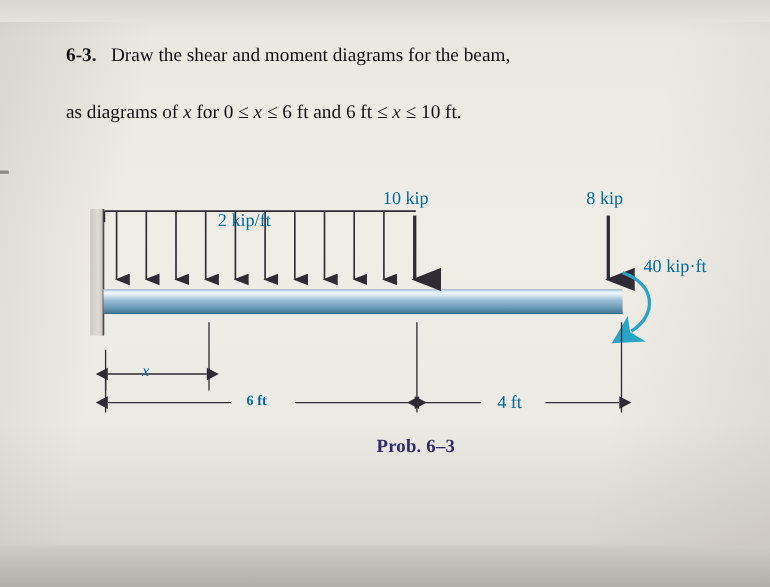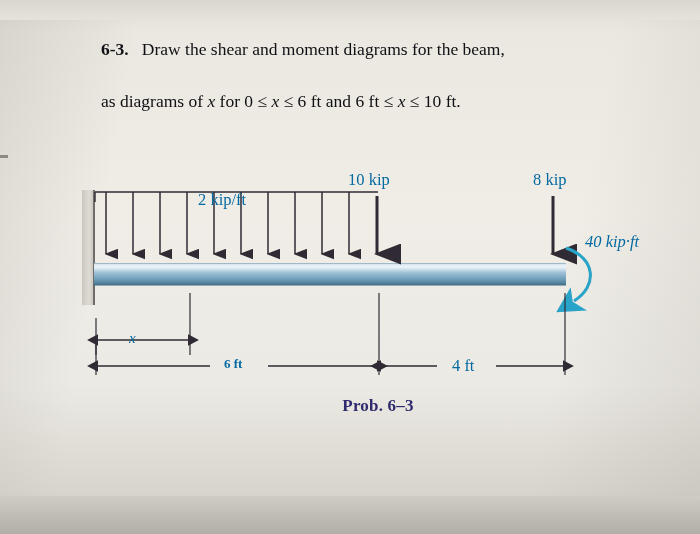--- a/index.html
+++ b/index.html
@@ -41,21 +41,20 @@
 
   
   #statement {
     position: absolute;
     left: 60px;
     top: 36px;
     width: 600px;
     font-size: 17.5px;
     line-height: 26px;
     color: #111014;
-    margin-left: 41px;
   }
   #statement .probnum {
     font-weight: bold;
   }
   .ital { font-style: italic; }
 
   
   #figure {
     position: absolute;
     left: 0;
@@ -184,19 +183,19 @@
       <line x1="98" y1="216" x2="210" y2="216" stroke="#2f2a33" stroke-width="1.3" marker-start="url(#tick-left)"></line>
       <line x1="268" y1="216" x2="377" y2="216" stroke="#2f2a33" stroke-width="1.3" marker-end="url(#tick-right)"></line>
       <line x1="381" y1="216" x2="437" y2="216" stroke="#2f2a33" stroke-width="1.3" marker-start="url(#tick-left)"></line>
       <line x1="496" y1="216" x2="563" y2="216" stroke="#2f2a33" stroke-width="1.3" marker-end="url(#tick-right)"></line>
     </g>
   </svg>
 
   <span class="lbl" style="left:198px; top:40px; font-size:16.5px;">2 kip/ft</span>
   <span class="lbl" style="left:348px; top:20px; font-size:16.5px;">10 kip</span>
   <span class="lbl" style="left:533px; top:20px; font-size:16.5px;">8 kip</span>
-  <span class="lbl" style="left:585px; top:82px; font-size:16.5px;font-style:italic;">40 kip·ft</span>
+  <span class="lbl" style="left:585px; top:82px; font-size:16.5px;">40 kip·ft</span>
   <span class="lbl" style="left:129px; top:180px; font-size:15px; font-style:italic;">x</span>
   <span class="lbl" style="left:224px; top:206px; font-size:13px;font-weight:bold;">6 ft</span>
   <span class="lbl" style="left:452px; top:206px; font-size:16.5px;">4 ft</span>
 </div>
 
 <div id="caption">Prob. 6–3</div>
 
 </body></html>

